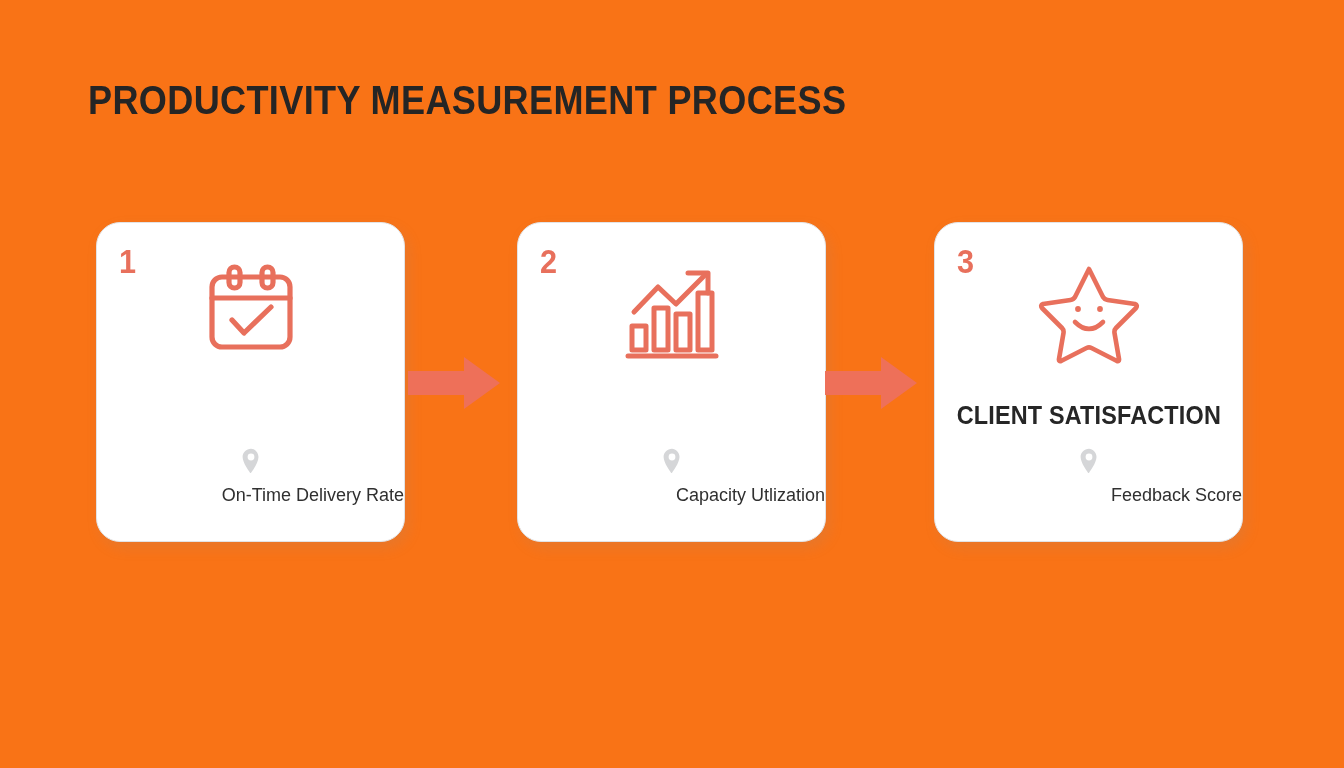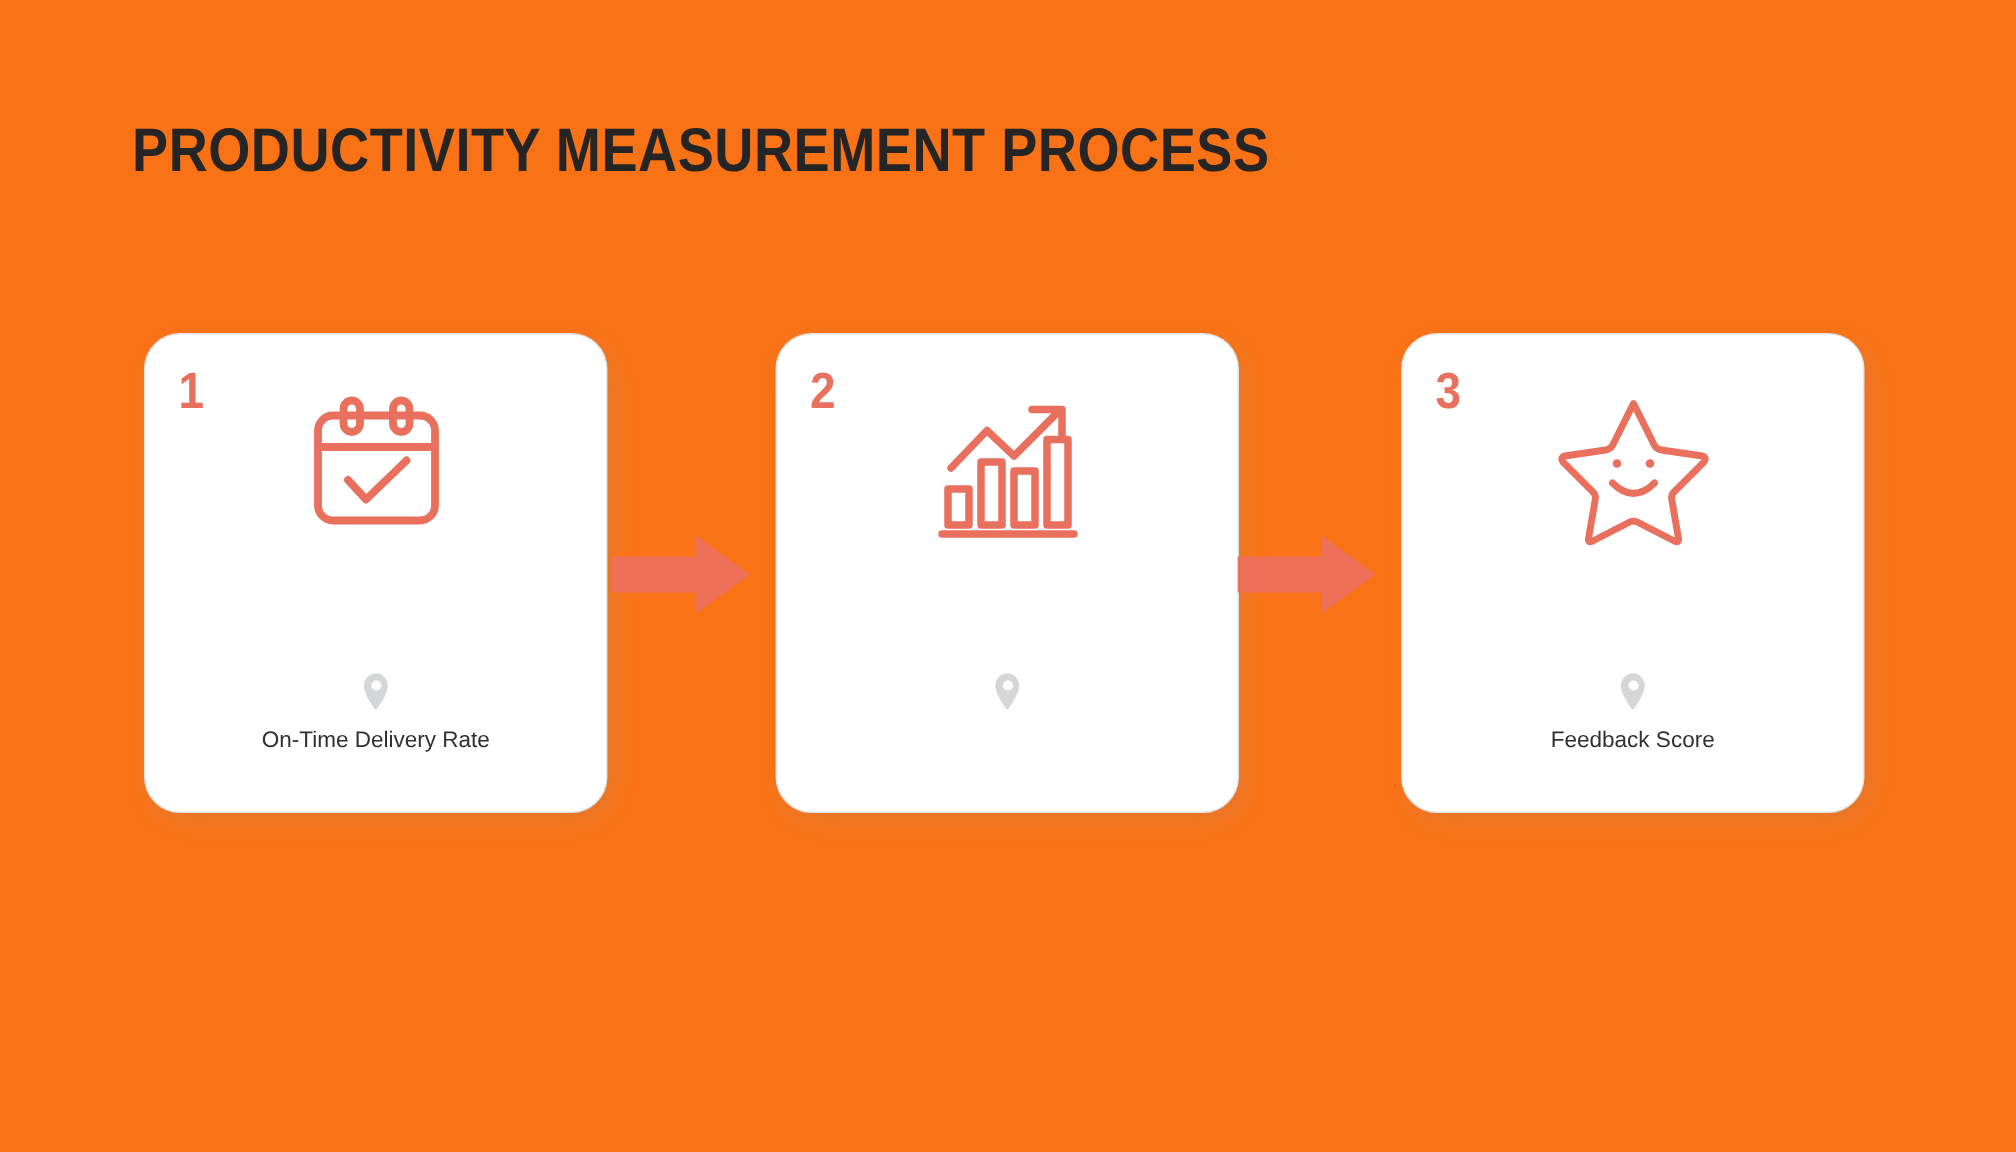--- a/index.html
+++ b/index.html
@@ -114,22 +114,22 @@
     transform: translateX(-50%);
     width: 20px;
     height: 26px;
   }
 
   .card-caption {
     position: absolute;
     left: 0;
     right: 0;
     top: 262px;
-    text-align: center;
-    font-size: 15px;
+    text-align: right;
+    font-size: 18px;
     font-weight: normal;
     color: #303030;
     white-space: nowrap;
   }
 
   
   .flow-arrow {
     position: absolute;
     top: 133px;
     width: 92px;
@@ -193,40 +193,44 @@
       </div>
 
 
       <div class="pin-icon">
         <svg width="20" height="26" viewBox="0 0 20 26" fill="#d5d6d8">
           <path d="M10 0.8C5.3 0.8 1.6 4.5 1.6 9.1c0 5.9 7.1 15.2 7.4 15.6.3.4.8.4 1.1 0 .3-.4 7.4-9.7 7.4-15.6C17.5 4.5 13.8.8 10 .8z"></path>
           <circle cx="10" cy="9" r="3.4" fill="#ffffff"></circle>
         </svg>
       </div>
 
+      <div class="card-caption">Capacity Utlization</div>
     </div>
 
     <div class="flow-arrow a2">
       <svg width="92" height="56" viewBox="0 0 92 56">
         <path d="M0 16 H56 V2 L92 28 L56 54 V40 H0 Z" fill="#ee7059"></path>
       </svg>
     </div>
 
     <div class="card c3">
       <div class="step-number">3</div>
 
       <div class="card-icon">
         <svg width="104" height="104" viewBox="0 0 104 104" fill="none" stroke="#e8705c" stroke-width="4.6" stroke-linecap="round" stroke-linejoin="round">
           <path d="M52 9 L66 37 Q67.5 39.5 70.5 40 L98 44 Q101 45 99 48 L79 68 Q77 70 77.5 73 L82 99 Q82.5 102 79.5 100.8 L54.5 88 Q52 86.8 49.5 88 L24.5 100.8 Q21.5 102 22 99 L26.5 73 Q27 70 25 68 L5 48 Q3 45 6 44 L33.5 40 Q36.5 39.5 38 37 Z"></path>
           <circle cx="41" cy="49" r="2.9" fill="#e8705c" stroke="none"></circle>
           <circle cx="63" cy="49" r="2.9" fill="#e8705c" stroke="none"></circle>
           <path d="M38 62 Q52 76 66 62"></path>
         </svg>
       </div>
 
+      <div class="card-title">
+        <span>CLIENT SATISFACTION</span>
+      </div>
 
       <div class="pin-icon">
         <svg width="20" height="26" viewBox="0 0 20 26" fill="#d5d6d8">
           <path d="M10 0.8C5.3 0.8 1.6 4.5 1.6 9.1c0 5.9 7.1 15.2 7.4 15.6.3.4.8.4 1.1 0 .3-.4 7.4-9.7 7.4-15.6C17.5 4.5 13.8.8 10 .8z"></path>
           <circle cx="10" cy="9" r="3.4" fill="#ffffff"></circle>
         </svg>
       </div>
 
       <div class="card-caption">Feedback Score</div>
     </div>

